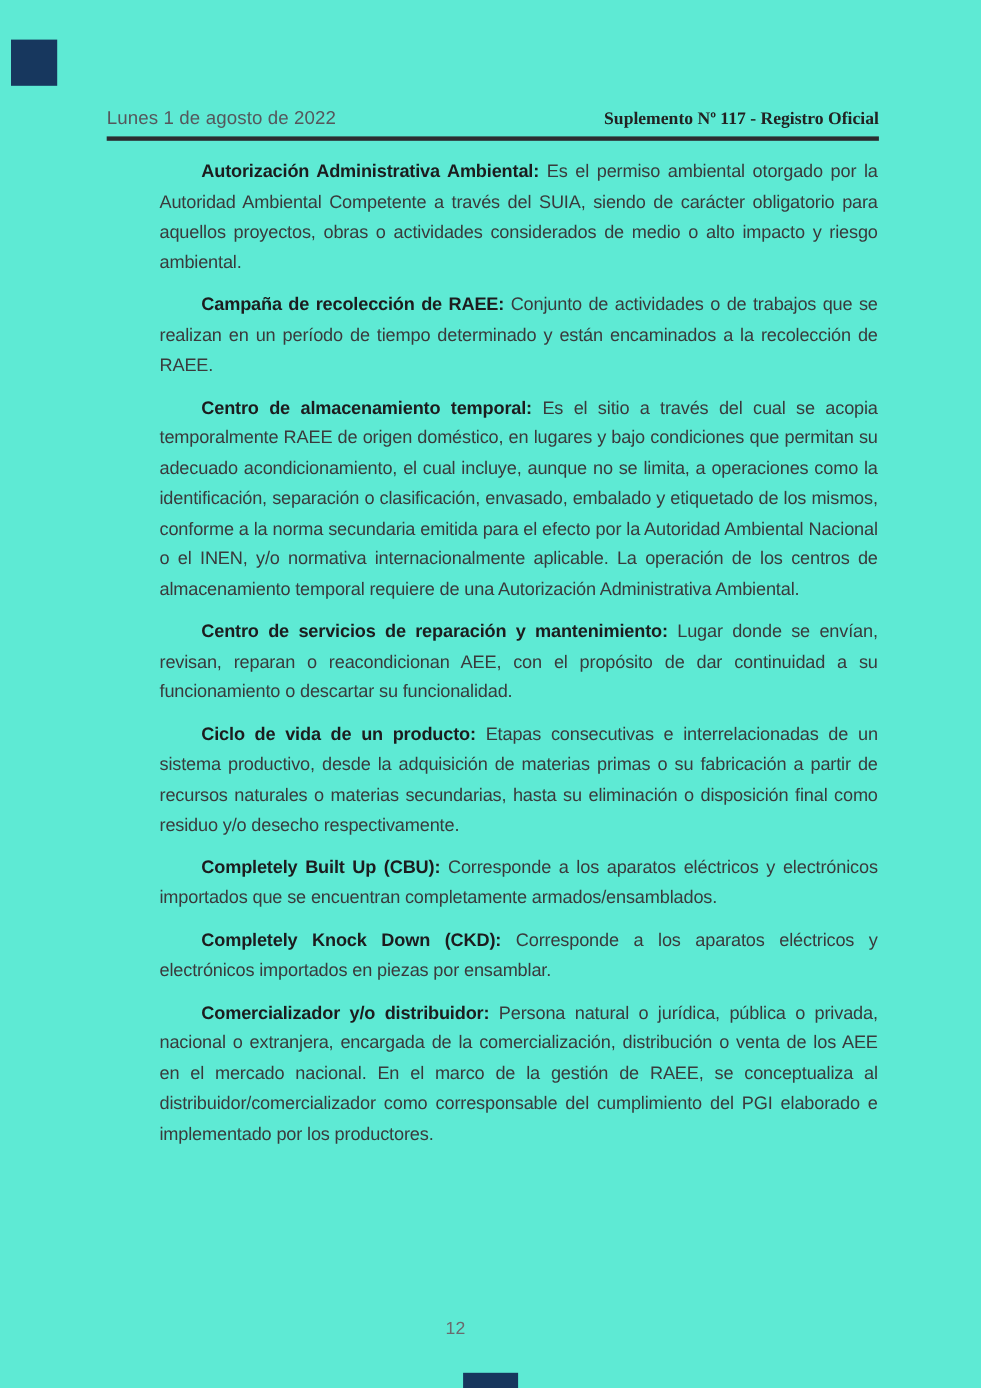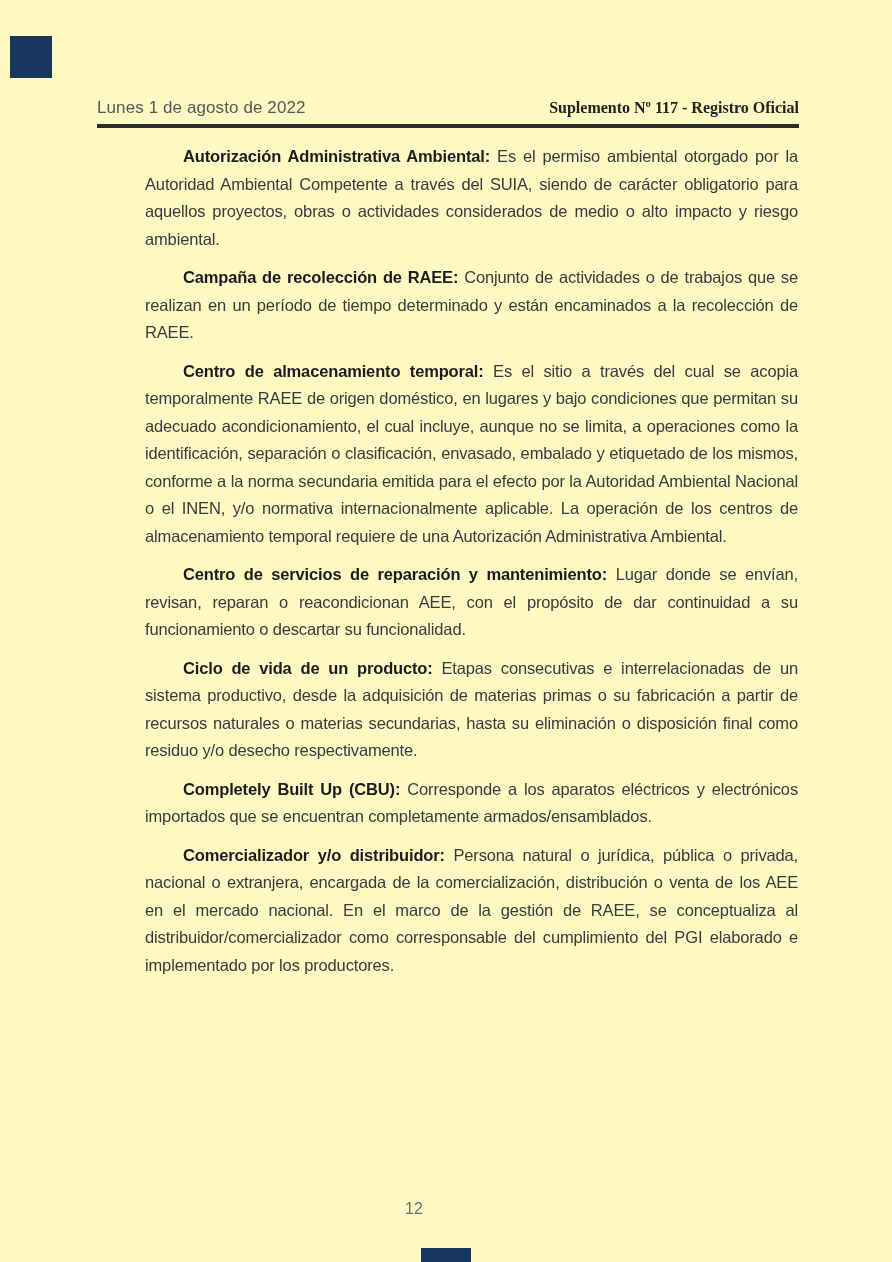--- a/index.html
+++ b/index.html
@@ -4,21 +4,21 @@
 <style>
   html, body {
     margin: 0;
     padding: 0;
     background: #ffffff;
   }
   .page {
     position: relative;
     width: 892px;
     height: 1262px;
-    background: #fef9c3;
+    background: #5eead4;
     overflow: hidden;
     font-family: "Liberation Sans", sans-serif;
   }
   .corner-mark {
     position: absolute;
     left: 10px;
     top: 36px;
     width: 42px;
     height: 42px;
     background: #17375E;
@@ -122,20 +122,24 @@
     </p>
     <p class="para">
       <span class="term">Ciclo de vida de un producto:</span>
       <span>Etapas consecutivas e interrelacionadas de un sistema productivo, desde la adquisición de materias primas o su fabricación a partir de recursos naturales o materias secundarias, hasta su eliminación o disposición final como residuo y/o desecho respectivamente.</span>
     </p>
     <p class="para">
       <span class="term">Completely Built Up (CBU):</span>
       <span>Corresponde a los aparatos eléctricos y electrónicos importados que se encuentran completamente armados/ensamblados.</span>
     </p>
     <p class="para">
+      <span class="term">Completely Knock Down (CKD):</span>
+      <span>Corresponde a los aparatos eléctricos y electrónicos importados en piezas por ensamblar.</span>
+    </p>
+    <p class="para">
       <span class="term">Comercializador y/o distribuidor:</span>
       <span>Persona natural o jurídica, pública o privada, nacional o extranjera, encargada de la comercialización, distribución o venta de los AEE en el mercado nacional. En el marco de la gestión de RAEE, se conceptualiza al distribuidor/comercializador como corresponsable del cumplimiento del PGI elaborado e implementado por los productores.</span>
     </p>
   </div>
 
   <div class="page-number">12</div>
 
   <div class="footer-mark"></div>
 
 </div>

